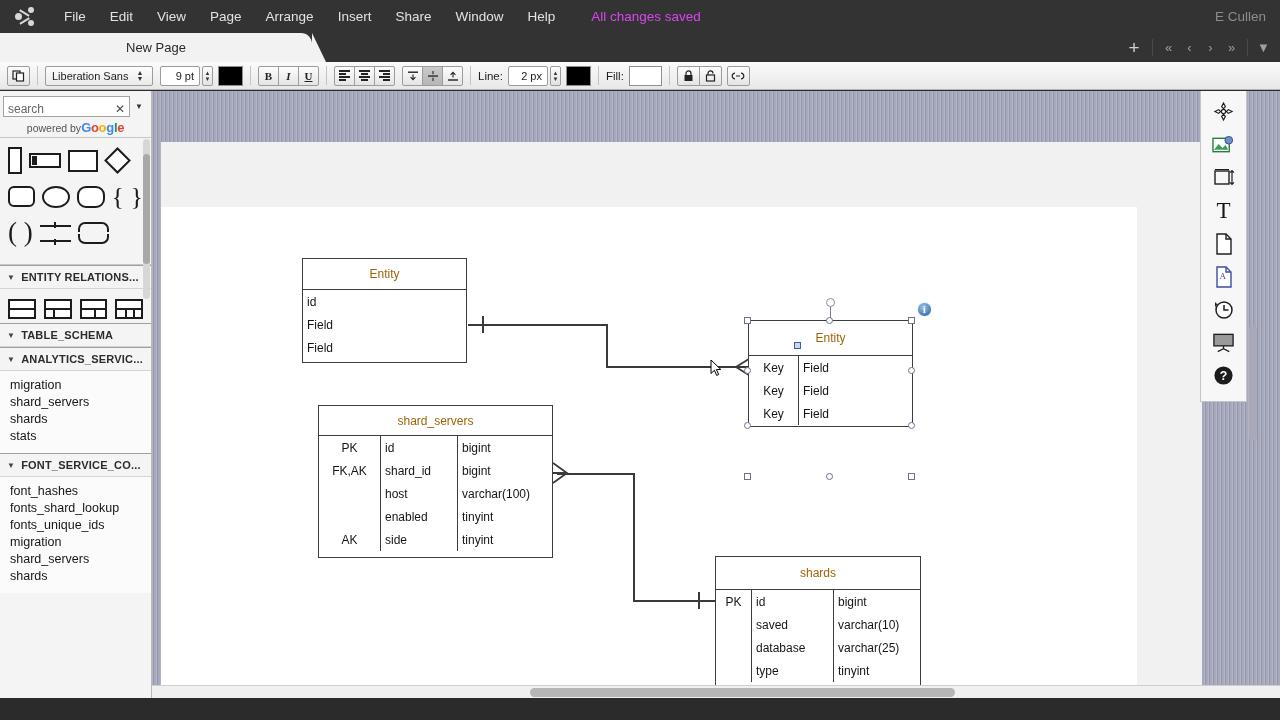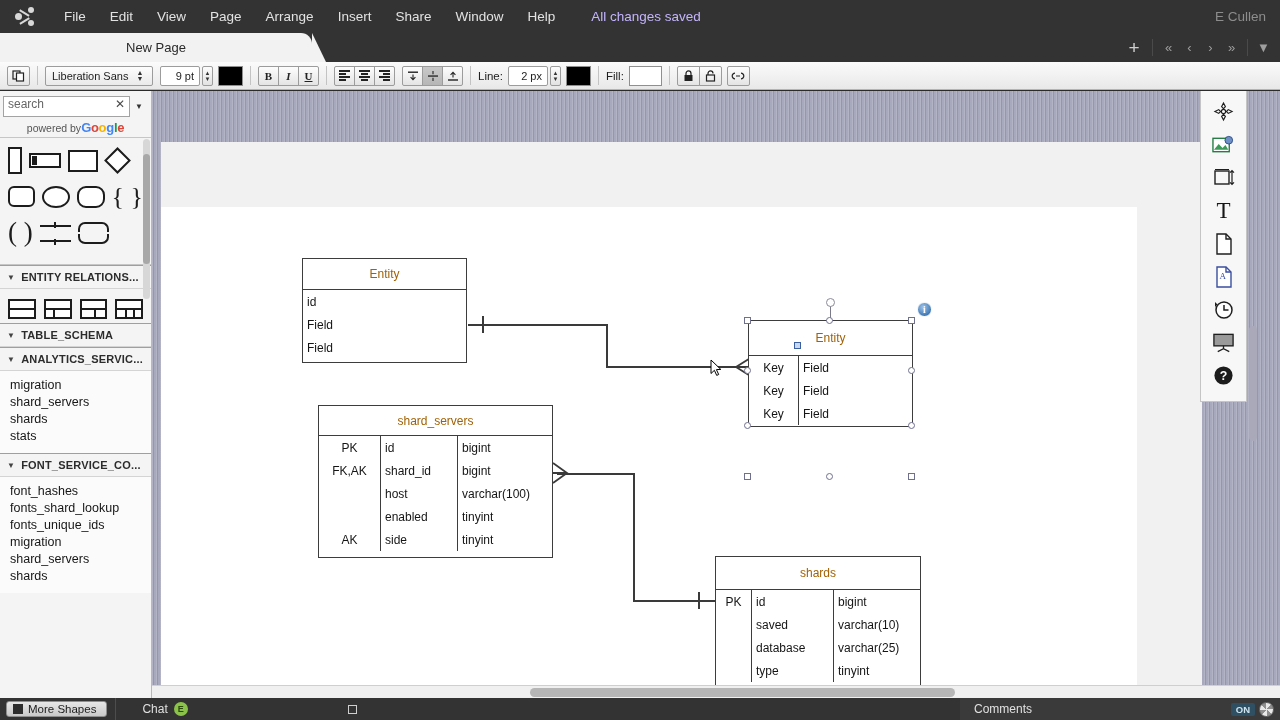--- a/index.html
+++ b/index.html
@@ -22,21 +22,21 @@
   .logo i { position: absolute; background: #d8d8d8; border-radius: 50%; display:block; }
   .logo i.d1 { width: 6px; height: 6px; left: 13px; top: 0px; }
   .logo i.d2 { width: 6px; height: 6px; left: 13px; top: 13px; }
   .logo i.d3 { width: 7px; height: 7px; left: 0px; top: 6px; }
   .logo i.l1 { width: 11px; height: 1.5px; border-radius: 0; left: 4px; top: 5px; transform: rotate(31deg); }
   .logo i.l2 { width: 11px; height: 1.5px; border-radius: 0; left: 4px; top: 13px; transform: rotate(-31deg); }
   .menuitem {
     color: #e2e2e2; font-size: 13.5px; padding: 0 12px; height: 33px;
     line-height: 33px; cursor: default; white-space: nowrap;
   }
-  .savedtext { color: #c4b5fd; font-size: 13.5px; margin-left: 24px; line-height: 33px; }
+  .savedtext { color: #d946ef; font-size: 13.5px; margin-left: 24px; line-height: 33px; }
   .username { position: absolute; right: 14px; top: 0; line-height: 33px; color: #8d8d8d; font-size: 13.5px; }
 
   
   .tabstrip {
     position: absolute; left: 0; top: 33px; width: 1280px; height: 29px;
     background: #333333;
   }
   .tab {
     position: absolute; left: 0; top: 0; width: 312px; height: 29px;
     background: #f2f2f2;
@@ -97,21 +97,21 @@
 
   
   .sidebar {
     position: absolute; left: 0; top: 91px; width: 152px; height: 607px;
     background: #f4f4f4; border-right: 1px solid #b9b9b9;
     overflow: hidden;
   }
   .searchrow { height: 27px; display: flex; align-items: center; padding: 3px 3px 0 3px; }
   .searchbox {
     flex: 1; height: 21px; background: #fff; border: 1px solid #a3a3a3;
-    display: flex; align-items: flex-start; padding: 0 4px;
+    display: flex; align-items: flex-end; padding: 0 4px;
     font-size: 12px; color: #666;
   }
   .searchbox .x { margin-left: auto; color: #4a4a4a; font-size: 12px; }
   .searchdrop { width: 18px; text-align: center; font-size: 8px; color: #333; }
   .poweredby {
     height: 20px; display: flex; align-items: center; justify-content: center;
     font-size: 10.5px; color: #555; background: #f4f4f4;
     border-bottom: 1px solid #c6c6c6;
   }
   .gword { font-weight: bold; font-size: 13px; margin-left: 0; letter-spacing: -0.3px; }
@@ -640,33 +640,14 @@
         <circle cx="11" cy="11" r="9.5" fill="#1c1c1c"></circle>
         <text x="11" y="16" text-anchor="middle" font-family="Liberation Sans, sans-serif" font-size="13" font-weight="bold" fill="#ffffff">?</text>
       </svg>
     </div>
   </div>
 
   <div class="hscrollzone">
     <div class="hthumb"></div>
   </div>
 
-  <div class="bottombar">
-    <div class="moreshapes">
-      <span class="cube"></span>
-      <span>More Shapes</span>
-    </div>
-    <div class="bottomsep" style="margin-left:8px"></div>
-    <div class="chatzone">
-      <span class="chatlabel">Chat</span>
-      <span class="avatar">E</span>
-      <span class="popbtn"></span>
-    </div>
-    <div class="commentzone">
-      <span class="commentlabel">Comments</span>
-      <span class="ontoggle">
-        <span class="onpill">ON</span>
-        <span class="gearsm"></span>
-      </span>
-    </div>
-  </div>
 
 </div>
 
 </body></html>

